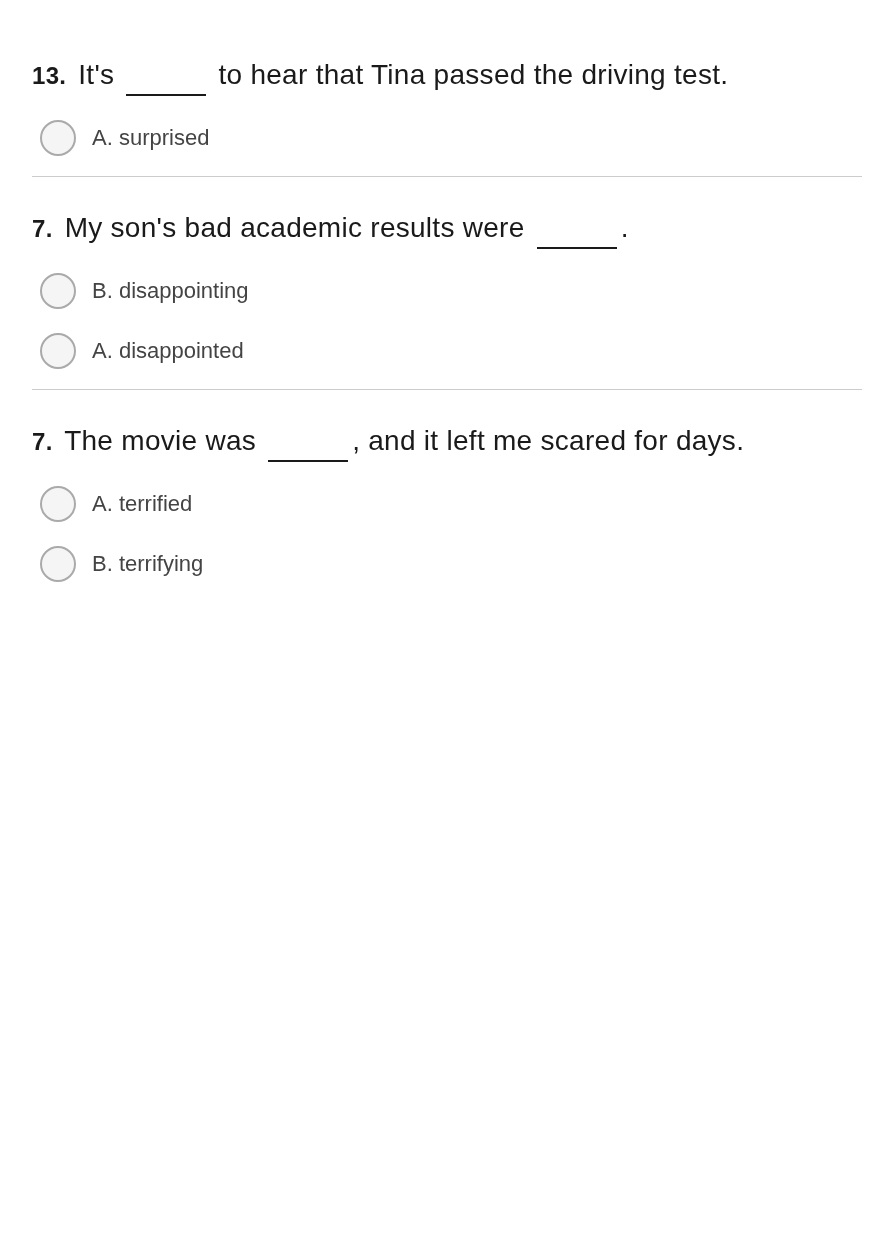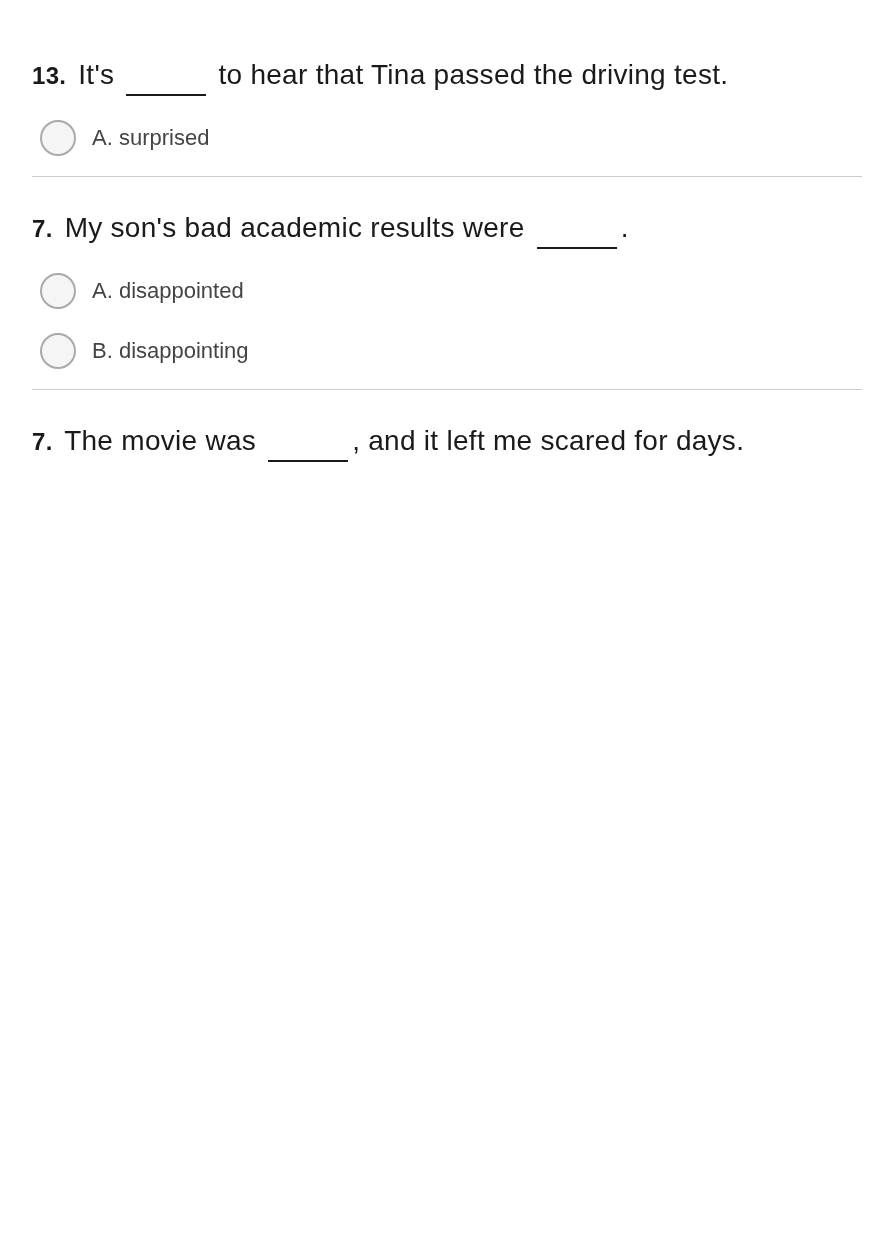--- a/index.html
+++ b/index.html
@@ -95,27 +95,37 @@
 </div>
 
 <div class="question-block">
   <div class="question-text">
     <span class="question-number">7.</span>
     My son's bad academic results were <span class="blank">&nbsp;</span>.
   </div>
   <div class="options">
     <div class="option">
       <div class="radio-circle"></div>
-      <span class="option-label">A. disappointed</span>
+      <span class="option-label">B. disappointing</span>
     </div>
     <div class="option">
       <div class="radio-circle"></div>
-      <span class="option-label">B. disappointing</span>
+      <span class="option-label">A. disappointed</span>
     </div>
   </div>
 </div>
 
 <div class="question-block">
   <div class="question-text">
     <span class="question-number">7.</span>
     The movie was <span class="blank">&nbsp;</span>, and it left me scared for days.
   </div>
+  <div class="options">
+    <div class="option">
+      <div class="radio-circle"></div>
+      <span class="option-label">A. terrified</span>
+    </div>
+    <div class="option">
+      <div class="radio-circle"></div>
+      <span class="option-label">B. terrifying</span>
+    </div>
+  </div>
 </div>
 
 </body></html>

